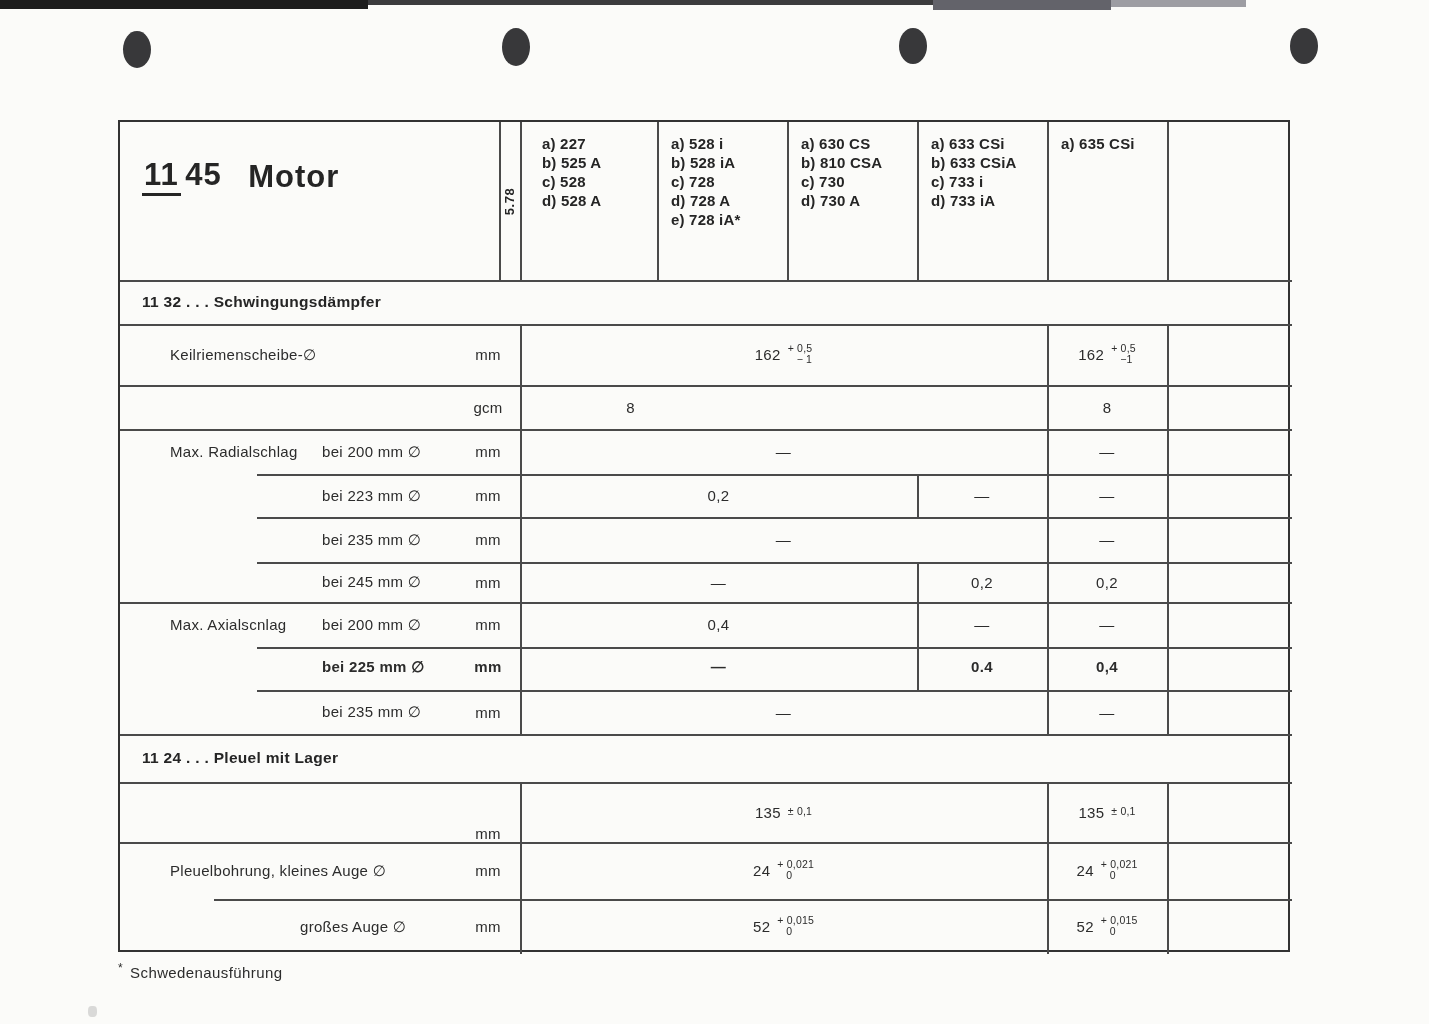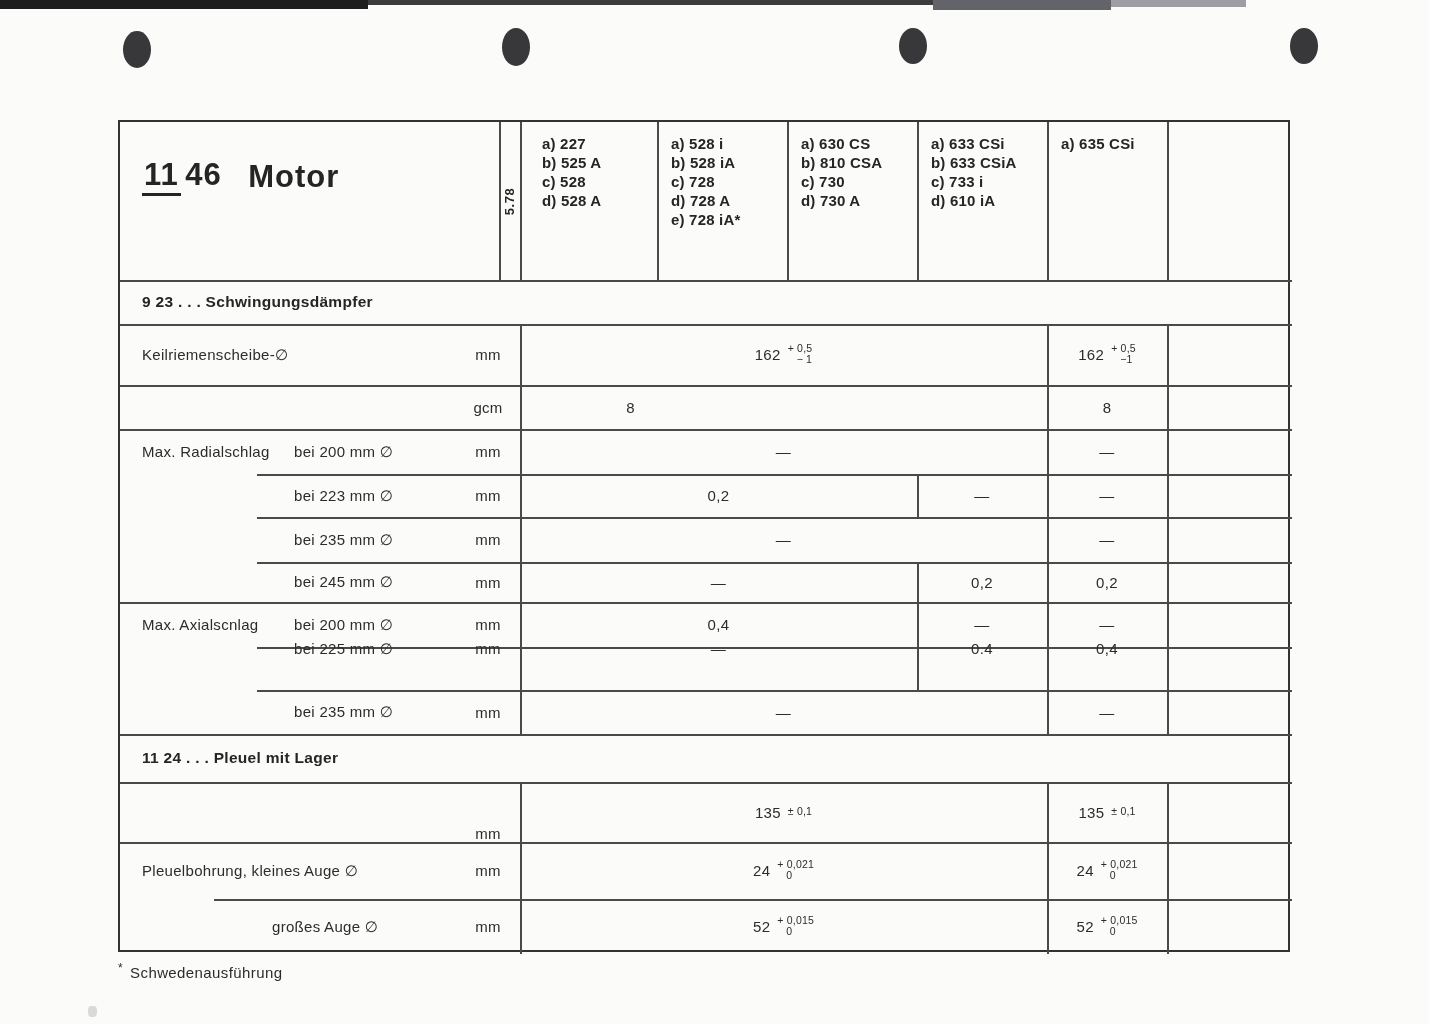--- a/index.html
+++ b/index.html
@@ -35,21 +35,21 @@
     display:flex;align-items:center;justify-content:center;
   }
   .edition span{transform:rotate(-90deg);font-size:13px;font-weight:bold;letter-spacing:.5px;white-space:nowrap;}
   .model-col{position:absolute;top:12px;font-size:15px;font-weight:bold;line-height:19px;letter-spacing:.2px;white-space:nowrap;}
 
   
   .band-label{position:absolute;left:22px;font-size:15.5px;font-weight:bold;letter-spacing:.3px;display:flex;align-items:center;height:100%;}
 
   
   .row{position:absolute;left:0;width:1172px;}
-  .lbl{position:absolute;font-size:15px;letter-spacing:.3px;color:#2c2c2c;display:flex;align-items:center;height:100%;white-space:nowrap;}
+  .lbl{position:absolute;font-size:15px;letter-spacing:.3px;color:#2c2c2c;display:flex;align-items:center;height:100%;white-space:nowrap;margin-left:28px;}
   .lbl.two-line{display:block;padding-top:9px;line-height:19px;}
   .lbl .b{font-weight:bold;}
   .unit{position:absolute;left:340px;width:56px;height:100%;font-size:15px;letter-spacing:.3px;display:flex;align-items:center;justify-content:center;color:#2c2c2c;}
   .unit.low{align-items:flex-end;padding-bottom:11px;}
   .cell{position:absolute;height:100%;display:flex;align-items:center;justify-content:center;font-size:15px;letter-spacing:.3px;color:#2c2c2c;}
   .cell .inner{display:flex;align-items:center;white-space:nowrap;}
   .cell .inner.offset{position:absolute;transform:translateX(-50%);}
   .tol{display:inline-flex;flex-direction:column;font-size:10.5px;line-height:11px;margin-left:7px;transform:translateY(-1px);letter-spacing:.2px;}
   .tol .tsub{padding-left:9px;}
   .dash{font-size:15px;}
@@ -72,21 +72,21 @@
   <div class="hole" style="left:899px;top:28px;width:28px;height:36px;"></div>
   <div class="hole" style="left:1290px;top:28px;width:28px;height:36px;"></div>
 
   <div class="smudge" style="left:88px;top:1006px;width:9px;height:11px;"></div>
 
   <div class="table">
 
     <div class="title-block">
       <span class="frac">
         <span class="num">11</span>
-        <span class="den">46</span>
+        <span class="den">45</span>
       </span>
       <span class="main-title">Motor</span>
     </div>
     <div class="edition">
       <span>5.78</span>
     </div>
 
     <div id="table-dyn">
         <div class="vline" style="left:379px;top:0px;height:158px;"></div>
         <div class="vline" style="left:400px;top:0px;height:158px;"></div>
@@ -111,30 +111,30 @@
         <div class="model-col" style="left:681px;">
           <div>a) 630 CS</div>
           <div>b) 810 CSA</div>
           <div>c) 730</div>
           <div>d) 730 A</div>
         </div>
         <div class="model-col" style="left:811px;">
           <div>a) 633 CSi</div>
           <div>b) 633 CSiA</div>
           <div>c) 733 i</div>
-          <div>d) 610 iA</div>
+          <div>d) 733 iA</div>
         </div>
         <div class="model-col" style="left:941px;">
           <div>a) 635 CSi</div>
         </div>
         <div class="model-col" style="left:1061px;"></div>
         <div class="hline" style="left:0px;top:158px;width:1172px;"></div>
         <div class="hline" style="left:0px;top:202px;width:1172px;"></div>
         <div class="row" style="top:158px;height:44px;">
-          <div class="band-label">9 23 . . . Schwingungsdämpfer</div>
+          <div class="band-label">11 32 . . . Schwingungsdämpfer</div>
         </div>
         <div class="vline" style="left:400px;top:202px;height:61px;"></div>
         <div class="vline" style="left:1047px;top:202px;height:61px;"></div>
         <div class="vline" style="left:927px;top:202px;height:61px;"></div>
         <div class="row" style="top:202px;height:61px;">
           <div class="lbl" style="left:22px;">Keilriemenscheibe-∅</div>
           <div class="unit">mm</div>
           <div class="cell" style="left:400px;width:527px;">
             <div class="inner" style="display: flex;">
               <div class="val" style="display: inline-block;">162</div>
@@ -279,21 +279,21 @@
             <div class="inner" style="display: flex;">
               <div class="dash" style="display: inline-block;">—</div>
             </div>
           </div>
         </div>
         <div class="hline" style="left:137px;top:525px;width:1035px;"></div>
         <div class="vline" style="left:400px;top:525px;height:43px;"></div>
         <div class="vline" style="left:1047px;top:525px;height:43px;"></div>
         <div class="vline" style="left:797px;top:525px;height:43px;"></div>
         <div class="vline" style="left:927px;top:525px;height:43px;"></div>
-        <div class="row" style="top:498px;height:57px;">
+        <div class="row" style="top:516px;height:57px;font-weight:bold;">
           <div class="lbl" style="left:174px;">bei 225 mm ∅</div>
           <div class="unit">mm</div>
           <div class="cell" style="left:400px;width:397px;">
             <div class="inner" style="display: flex;">
               <div class="dash" style="display: inline-block;">—</div>
             </div>
           </div>
           <div class="cell" style="left:797px;width:130px;">
             <div class="inner" style="display: flex;">
               <div class="val" style="display: inline-block;">0.4</div>

